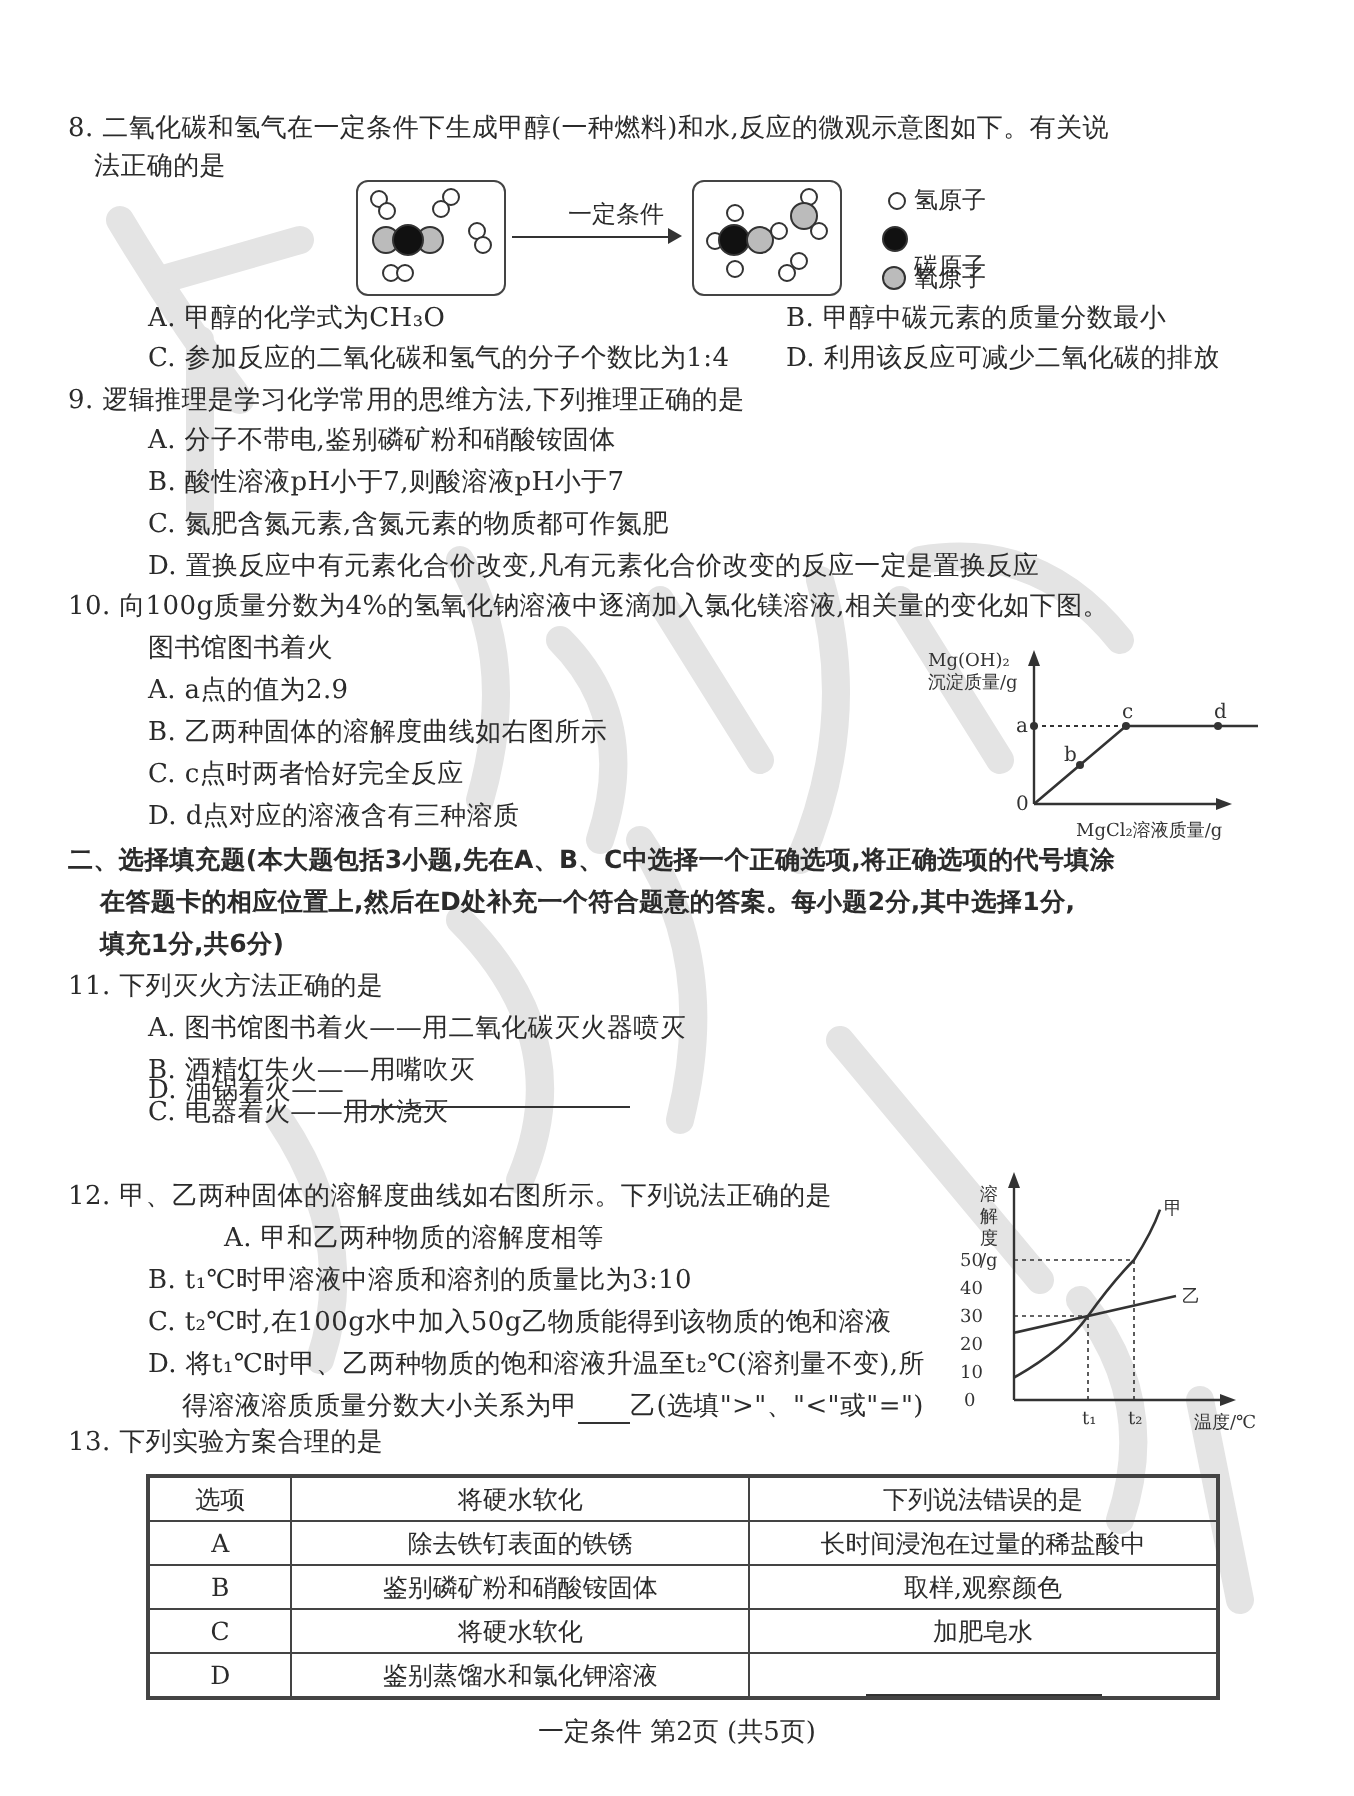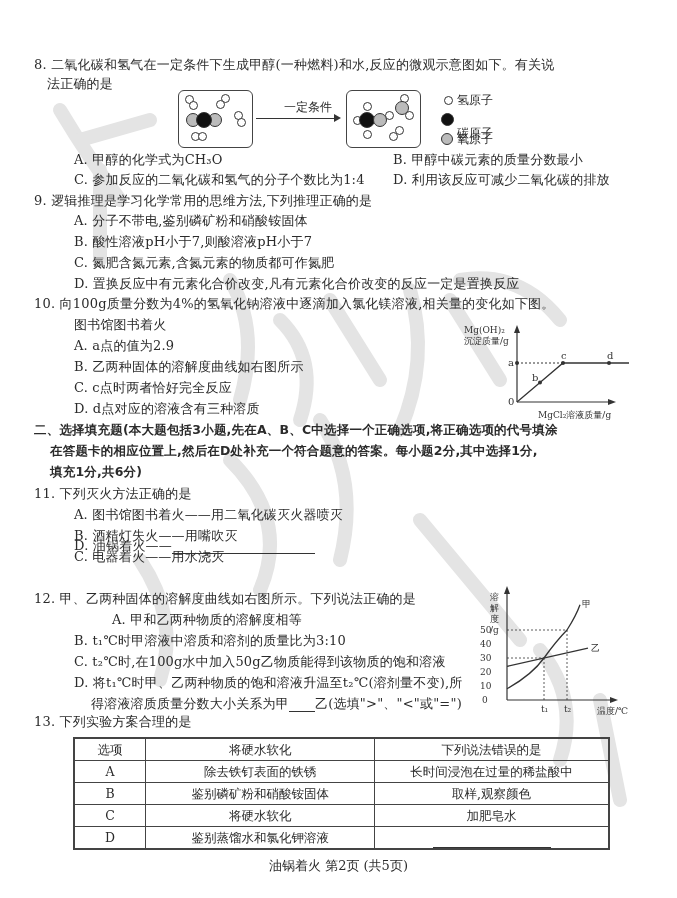--- a/index.html
+++ b/index.html
@@ -216,13 +216,13 @@
     <td>加肥皂水</td>
   </tr>
   <tr>
     <td>D</td>
     <td>鉴别蒸馏水和氯化钾溶液</td>
     <td><span class="blank" style="width:118px; height:12px;"></span></td>
   </tr>
 </tbody>
   </table>
 
-<div class="footer">油锅着火 第2页 (共5页)</div>
+<div class="footer">一定条件 第2页 (共5页)</div>
 
 </body></html>

